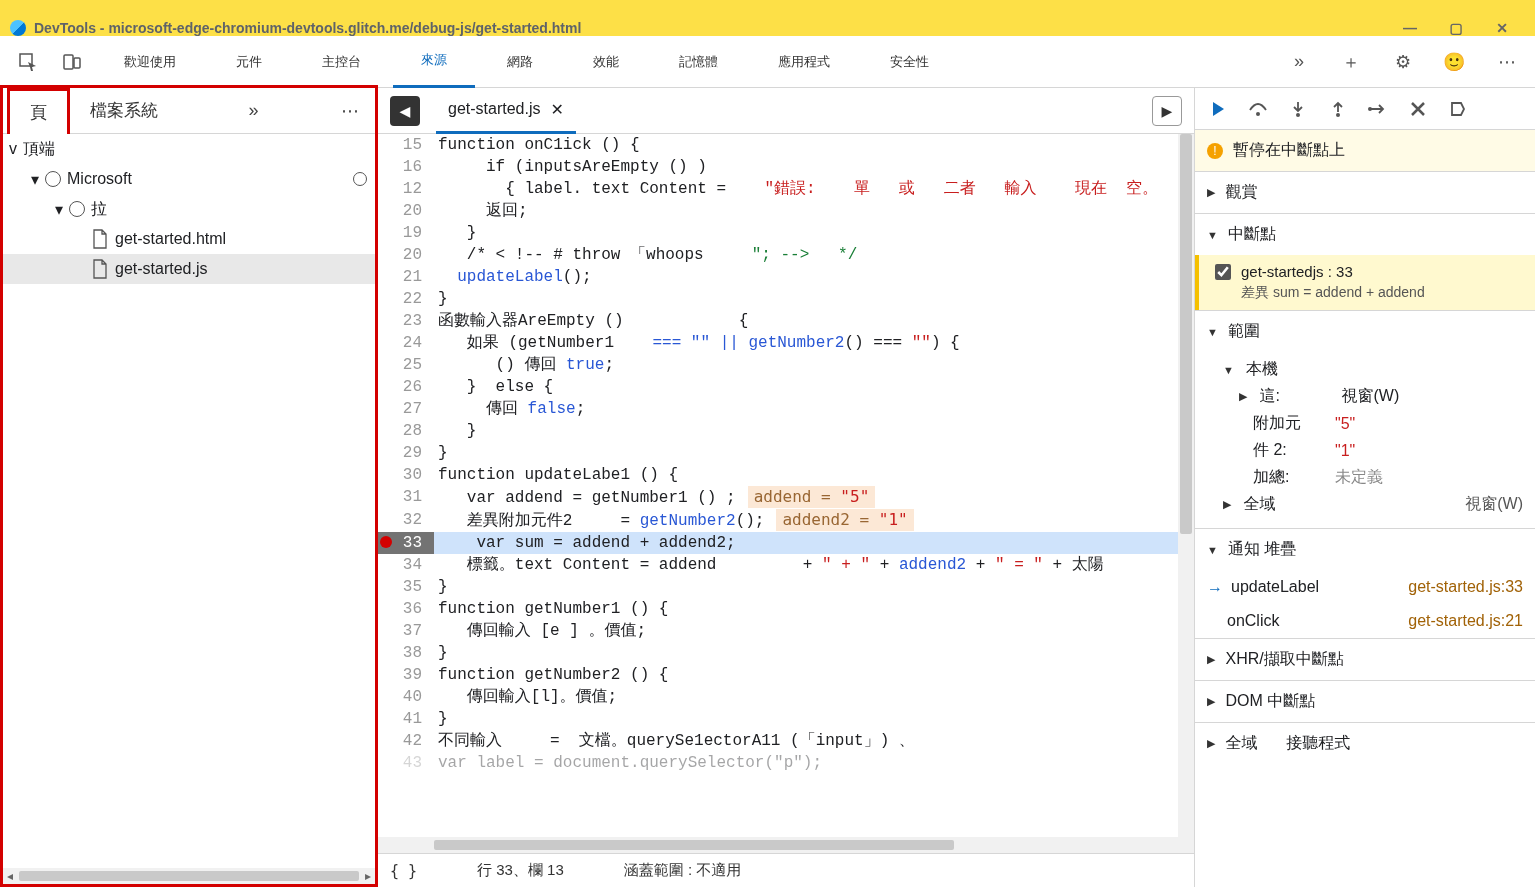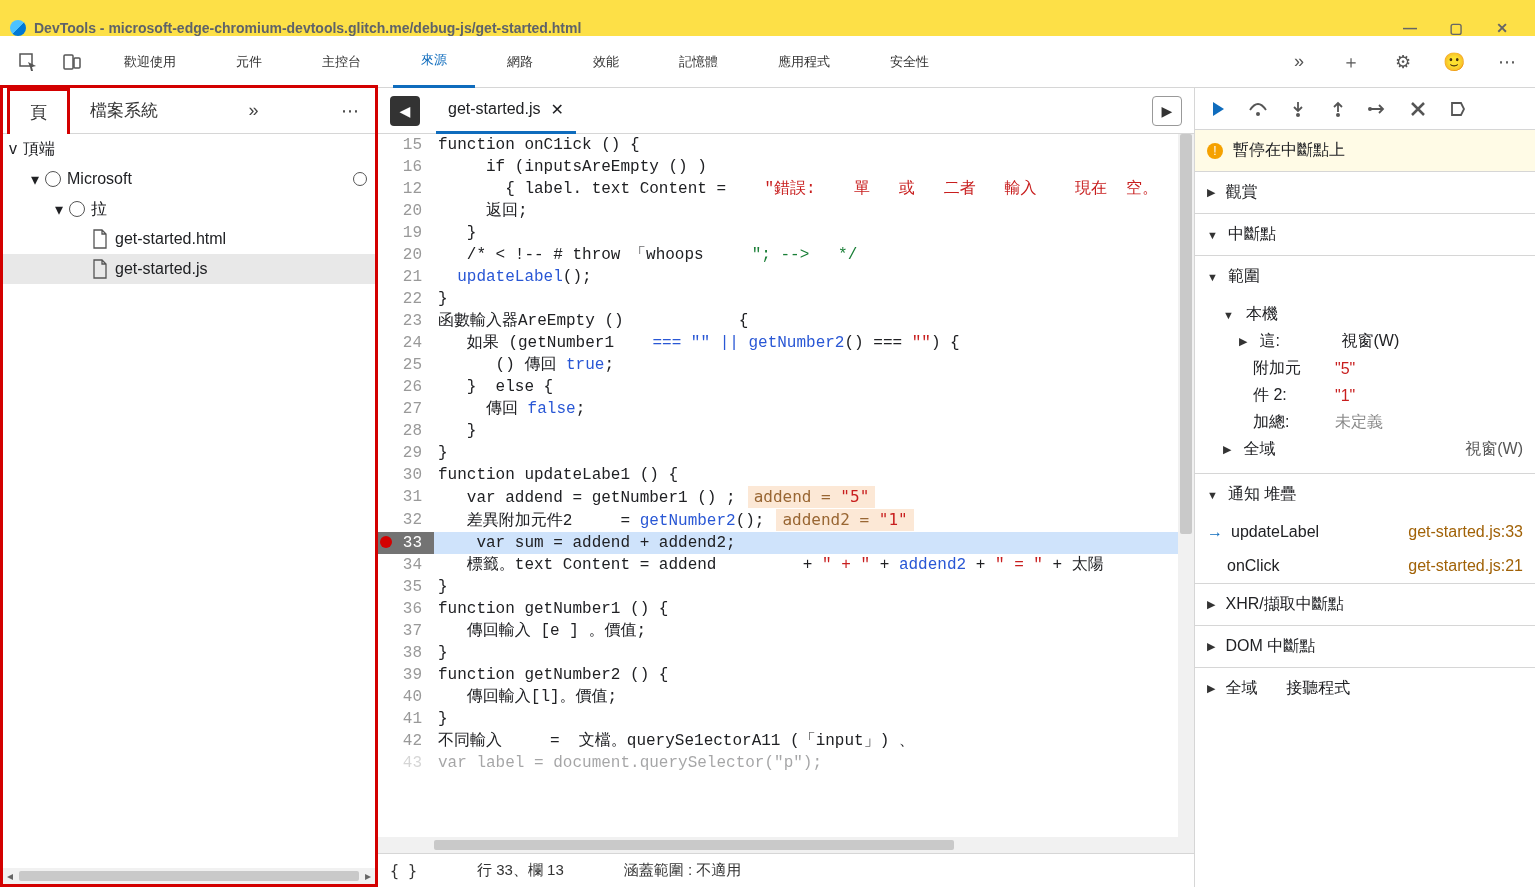--- a/index.html
+++ b/index.html
@@ -371,20 +371,27 @@
           <span class="tri">▶</span>
           <span>觀賞</span>
         </div>
       </div>
 
     <div class="section">
       <div class="section-hdr">
           <span class="tri">▼</span>
           <span>中斷點</span>
         </div>
+      <div class="bp-item">
+        <div class="row1">
+            <input type="checkbox" checked="" style="">
+            <span>get-startedjs : 33</span>
+          </div>
+        <div class="row2">差異 sum = addend + addend</div>
+      </div>
     </div>
 
     <div class="section">
       <div class="section-hdr">
           <span class="tri">▼</span>
           <span>範圍</span>
         </div>
       <div class="scope-body">
         <div class="srow">
             <span class="tri">▼</span>

